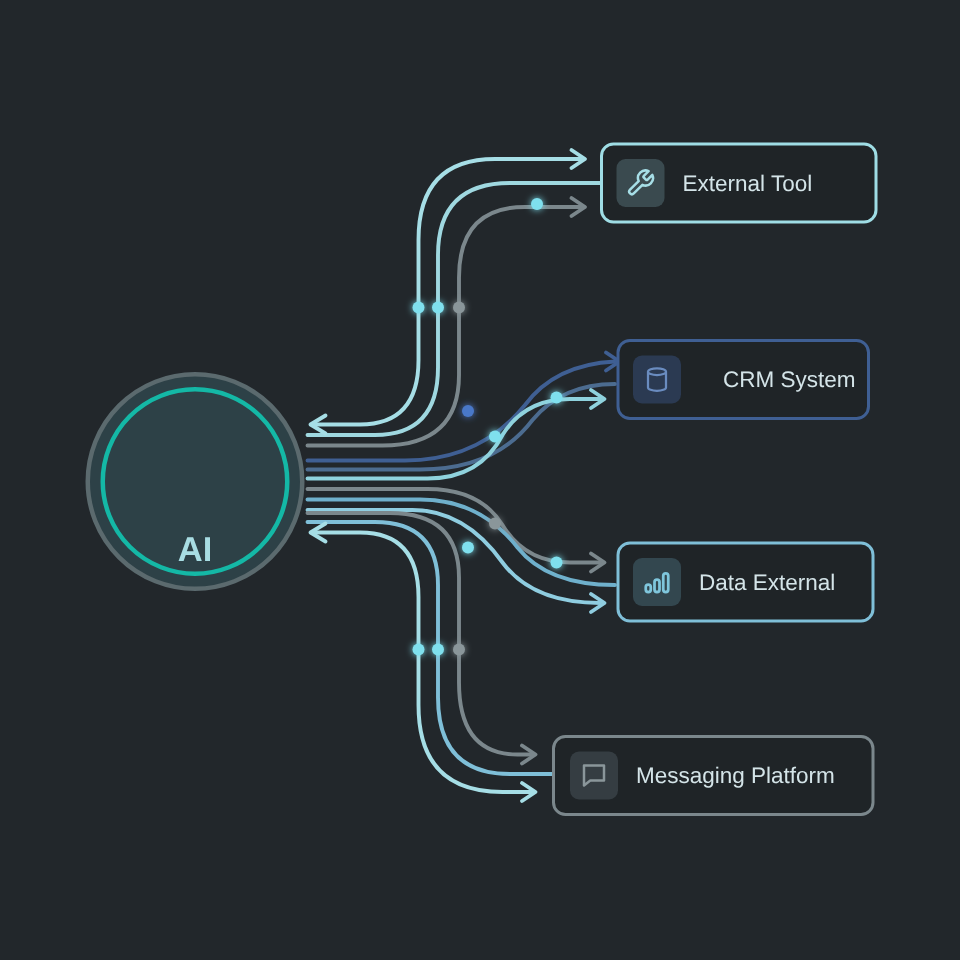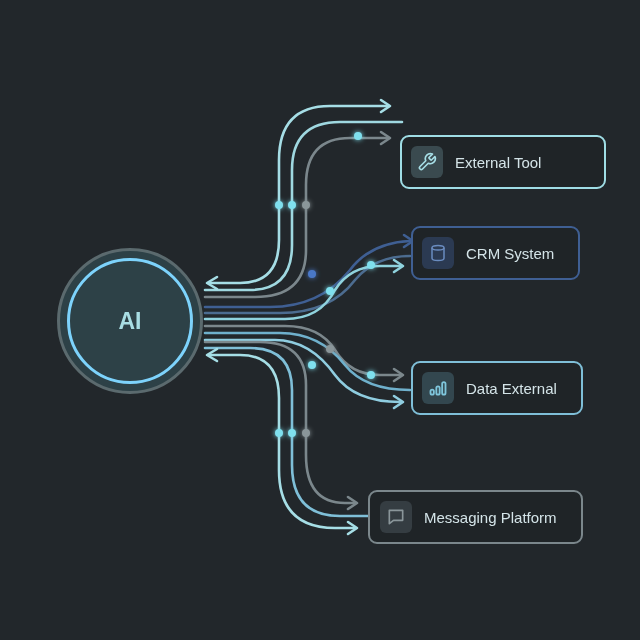--- a/index.html
+++ b/index.html
@@ -1,19 +1,19 @@
 <!DOCTYPE html>
 <html><head>
 <meta charset="utf-8">
 <style>
   html, body { margin:0; padding:0; }
   body { width:640px; height:640px; background:#22272b; position:relative; overflow:hidden; font-family:"Liberation Sans", sans-serif; }
   svg.wires { position:absolute; left:0; top:0; width:640px; height:640px; }
   .engine { position:absolute; left:57px; top:248px; width:146px; height:146px; border-radius:50%; background:#2d4147; border:3px solid #5b6a6e; box-sizing:border-box; }
-  .engine-inner { position:absolute; left:7px; top:7px; right:7px; bottom:7px; border-radius:50%; border:3px solid #7dd3fc; box-sizing:border-box; display:flex; flex-direction:column; align-items:center; justify-content:center; }
+  .engine-inner { position:absolute; left:7px; top:7px; right:7px; bottom:7px; border-radius:50%; border:3px solid #14b8a6; box-sizing:border-box; display:flex; flex-direction:column; align-items:center; justify-content:flex-end; }
   .engine-label { color:#a8dde3; font-size:23px; font-weight:bold; line-height:29px; text-align:center; }
   .node { position:absolute; height:54px; border-radius:9px; border:2px solid; box-sizing:border-box; background:#1f2427; display:flex; align-items:center; padding-left:9px; }
   .node .ico { width:32px; height:32px; border-radius:6px; display:flex; align-items:center; justify-content:center; margin-right:12px; }
   .node .lbl { font-size:15px; color:#d4e4e8; white-space:nowrap; }
 </style>
 </head>
 <body>
 
 <svg class="wires" viewBox="0 0 640 640">
   <defs>
@@ -73,30 +73,30 @@
     <circle cx="306" cy="433" r="4" fill="#8a969a"></circle>
   </g>
 </svg>
 
 <div class="engine">
   <div class="engine-inner">
     <div class="engine-label">AI</div>
   </div>
 </div>
 
-<div class="node" style="left:400px;top:95px;width:206px;border-color:#9fdde5;margin-top:40px;">
+<div class="node" style="left:400px;top:95px;width:185px;border-color:#9fdde5;">
   <div class="ico" style="background:#3a4a4f;">
     <svg width="20" height="20" viewBox="0 0 24 24" fill="none" stroke="#a6dee6" stroke-width="2" stroke-linecap="round" stroke-linejoin="round">
         <path d="M14.7 6.3a1 1 0 0 0 0 1.4l1.6 1.6a1 1 0 0 0 1.4 0l3.77-3.77a6 6 0 0 1-7.94 7.94l-6.91 6.91a2.12 2.12 0 0 1-3-3l6.91-6.91a6 6 0 0 1 7.94-7.94l-3.76 3.76z"></path>
       </svg>
   </div>
   <span class="lbl">External Tool</span>
 </div>
 
-<div class="node" style="left:411px;top:226px;width:169px;border-color:#3f5f93;">
+<div class="node" style="left:411px;top:226px;width:169px;border-color:#3f5f93;gap:16px;">
   <div class="ico" style="background:#2b3a52;">
     <svg width="18" height="18" viewBox="0 0 24 24" fill="none" stroke="#6a8cc0" stroke-width="2">
         <ellipse cx="12" cy="5" rx="8" ry="3"></ellipse>
         <path d="M4 5v14c0 1.7 3.6 3 8 3s8-1.3 8-3V5"></path>
       </svg>
   </div>
   <span class="lbl">CRM System</span>
 </div>
 
 <div class="node" style="left:411px;top:361px;width:172px;border-color:#7fbfd8;">

